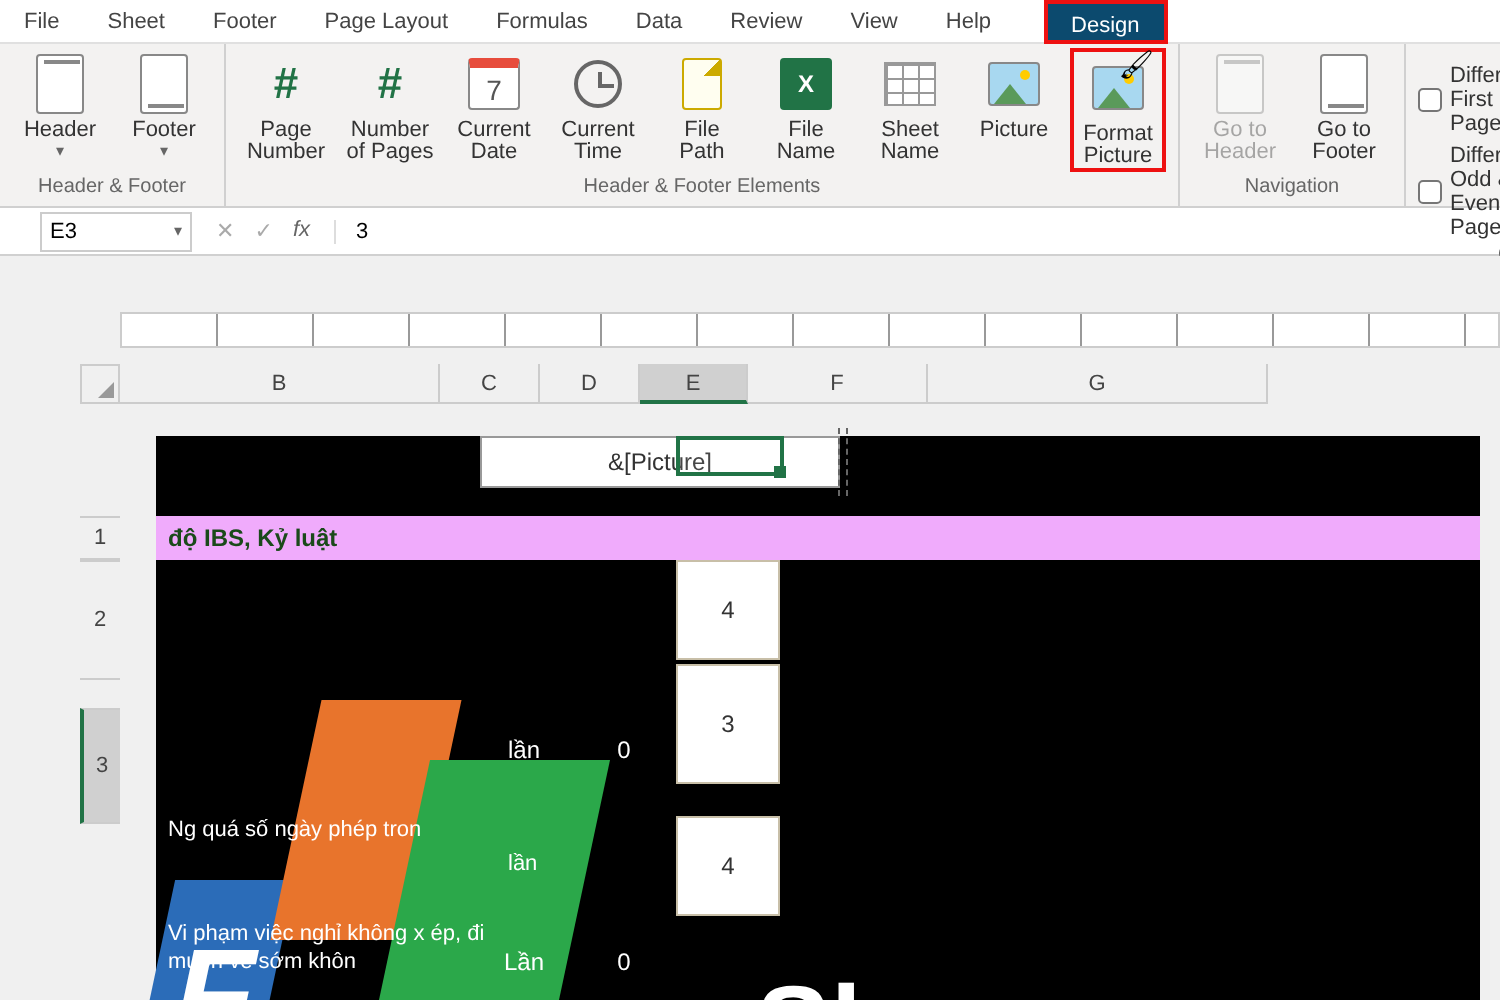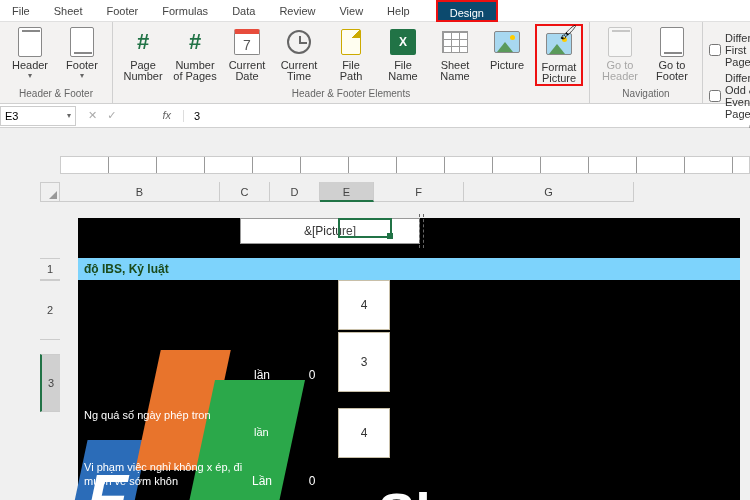--- a/index.html
+++ b/index.html
@@ -39,61 +39,62 @@
 .ico-file::before { content: ""; position: absolute; top: 0; right: 0; width: 8px; height: 8px; background: linear-gradient(135deg, transparent 50%, #ccaa00 50%); }
 .ico-xl { width: 26px; height: 26px; background: #217346; color: #fff; font-weight: bold; font-size: 12px; display: flex; align-items: center; justify-content: center; border-radius: 2px; }
 .ico-grid { width: 26px; height: 22px; background: #fff; border: 1px solid #999; background-image: linear-gradient(#999 1px, transparent 1px), linear-gradient(90deg, #999 1px, transparent 1px); background-size: 8px 7px; }
 .ico-pic { width: 26px; height: 22px; background: #a8d8f0; border: 1px solid #888; position: relative; border-radius: 2px; overflow: hidden; }
 .ico-pic::after { content: ""; position: absolute; bottom: 0; left: 2px; width: 0; height: 0; border-left: 8px solid transparent; border-right: 8px solid transparent; border-bottom: 10px solid #5a9a5a; }
 .ico-pic::before { content: ""; position: absolute; top: 3px; right: 4px; width: 5px; height: 5px; background: #ffcc00; border-radius: 50%; }
 .ico-fmt { position: relative; }
 .ico-fmt .brush { position: absolute; top: -4px; right: -2px; font-size: 14px; }
 
 .fbar { display: flex; height: 24px; border-bottom: 1px solid #d0d0d0; align-items: center; background: #fff; }
-.nbox { width: 76px; border: 1px solid #ccc; height: 20px; margin-left: 0; display: flex; align-items: center; padding: 0 4px; font-size: 11px; }
+.nbox { width: 76px; border: 1px solid #ccc; height: 20px; margin-left: 20px; display: flex; align-items: center; padding: 0 4px; font-size: 11px; }
 .nbox::after { content: "▾"; margin-left: auto; font-size: 8px; color: #666; }
 .fctrl { display: flex; gap: 10px; padding: 0 12px; color: #aaa; font-size: 11px; }
-.fx { font-style: italic; color: #666; margin-left: 36px; }
+.fx { font-style: italic; color: #666; }
 .fval { border-left: 1px solid #ddd; padding-left: 10px; }
 
 .ws { background: #f0f0f0; height: 372px; position: relative; }
 .ruler-h { position: absolute; top: 28px; left: 60px; right: 0; height: 18px; background: #fff; border: 1px solid #ccc; background-image: repeating-linear-gradient(90deg, transparent 0, transparent 47px, #999 47px, #999 48px); }
 .col-hdrs { position: absolute; top: 54px; left: 60px; right: 0; height: 20px; display: flex; background: #f0f0f0; }
 .col-hdr { border-right: 1px solid #ccc; border-bottom: 1px solid #ccc; text-align: center; line-height: 20px; font-size: 11px; color: #444; }
 .col-hdr.active { background: #d0d0d0; border-bottom: 2px solid #217346; }
 .triangle { position: absolute; top: 54px; left: 40px; width: 20px; height: 20px; background: #f0f0f0; border: 1px solid #ccc; }
 .triangle::before { content: ""; position: absolute; right: 2px; bottom: 2px; width: 0; height: 0; border-left: 8px solid transparent; border-bottom: 8px solid #999; }
 .row-hdrs { position: absolute; top: 130px; left: 40px; width: 20px; }
 .row-hdr { height: 48px; border-bottom: 1px solid #ccc; border-top: 1px solid #ccc; text-align: center; font-size: 11px; color: #444; display: flex; align-items: center; justify-content: center; background: #f0f0f0; }
 .row-hdr.r3 { background: #d0d0d0; border-left: 2px solid #217346; margin-top: 14px; }
 
 .sheet { position: absolute; top: 90px; left: 78px; right: 10px; bottom: 0; background: #000; }
 .hdr-area { position: absolute; top: 0; left: 162px; width: 180px; height: 26px; background: #fff; border: 1px solid #999; text-align: center; line-height: 24px; font-size: 12px; color: #333; }
 .hdr-area::before { content: ""; position: absolute; right: -5px; top: -5px; bottom: -5px; width: 3px; border-left: 1px dashed #666; border-right: 1px dashed #666; }
-.greenbar { position: absolute; top: 40px; left: 0; right: 0; height: 22px; background: #7dd3fc; color: #1a4a1a; font-weight: bold; font-size: 12px; padding-left: 6px; line-height: 22px; }
+.greenbar { position: absolute; top: 40px; left: 0; right: 0; height: 22px; background: #f0abfc; color: #1a4a1a; font-weight: bold; font-size: 12px; padding-left: 6px; line-height: 22px; }
 .selcell { position: absolute; top: 0; left: 260px; width: 54px; height: 20px; border: 2px solid #217346; background: rgba(255,255,255,0.1); }
 .selcell::after { content: ""; position: absolute; right: -3px; bottom: -3px; width: 6px; height: 6px; background: #217346; }
 
 .content { position: absolute; top: 62px; left: 0; right: 0; bottom: 0; }
 .cell { position: absolute; background: #fff; border: 1px solid #c8bfa8; text-align: center; display: flex; align-items: center; justify-content: center; font-size: 12px; color: #333; }
 .txt { position: absolute; color: #fff; font-size: 11px; line-height: 14px; }
 
 .logo-green { position: absolute; top: 100px; left: 120px; width: 90px; height: 160px; background: #2ba84a; transform: skewX(-12deg); }
 .logo-orange { position: absolute; top: 70px; left: 70px; width: 70px; height: 120px; background: #e8742c; transform: skewX(-12deg); }
 .logo-blue { position: absolute; top: 160px; left: 0; width: 60px; height: 90px; background: #2b6cb8; transform: skewX(-12deg); }
 .logo-txt { position: absolute; top: 200px; left: 300px; color: #fff; font-size: 56px; font-weight: bold; font-family: Arial; }
 .logo-f { position: absolute; top: 180px; left: 10px; transform: skewX(-12deg); color: #fff; font-size: 64px; font-weight: 900; font-family: Arial; }
 </style>
 </head>
 <body>
 
 <div class="tabs">
   <div class="tab">File</div>
   <div class="tab">Sheet</div>
   <div class="tab">Footer</div>
+  <div class="tab">Page Layout</div>
   <div class="tab">Formulas</div>
   <div class="tab">Data</div>
   <div class="tab">Review</div>
   <div class="tab">View</div>
   <div class="tab">Help</div>
   <div class="tab active" style="margin-left:14px">Design</div>
 </div>
 
 <div class="ribbon">
   <div class="group">

